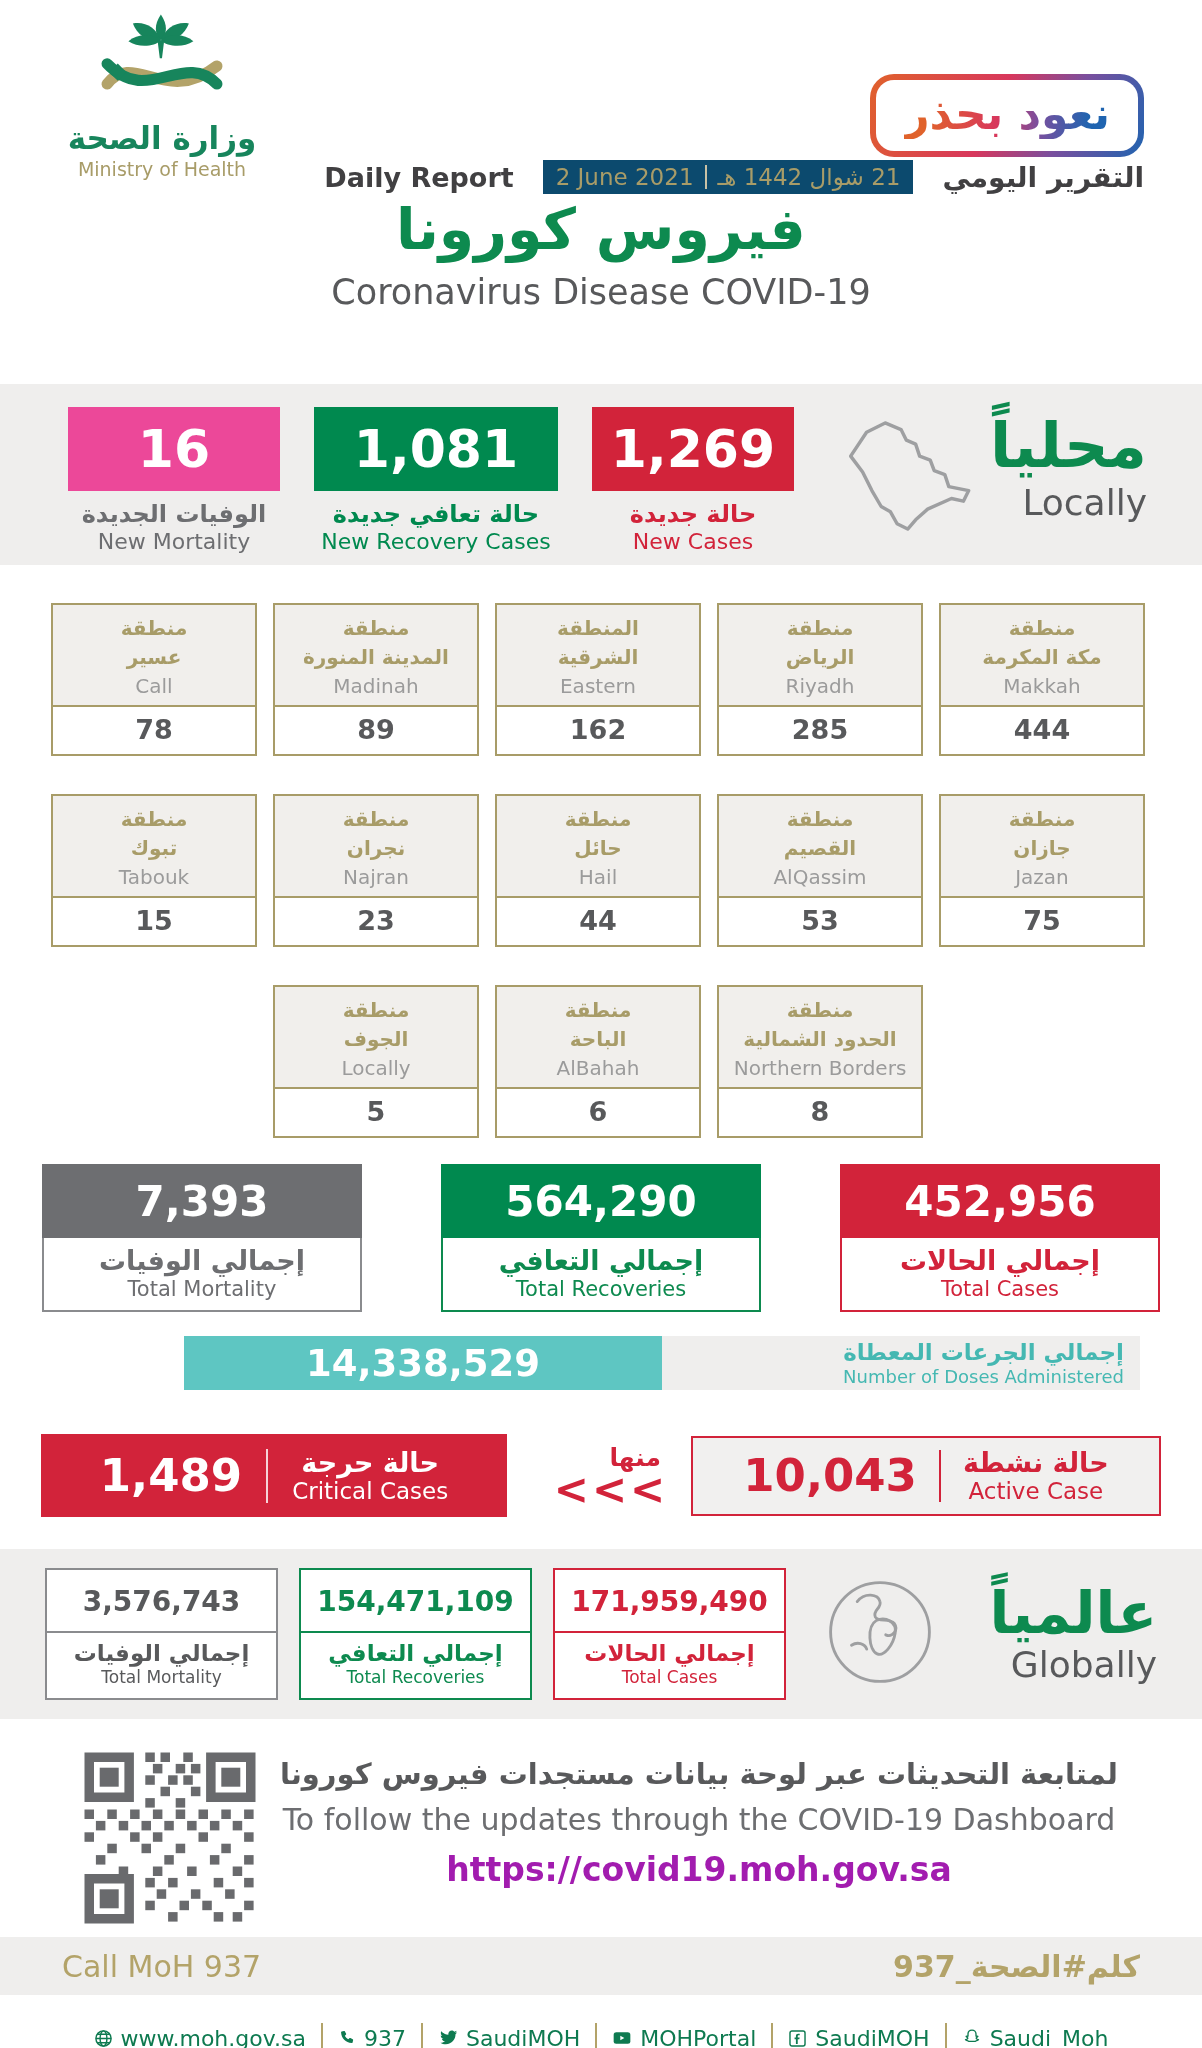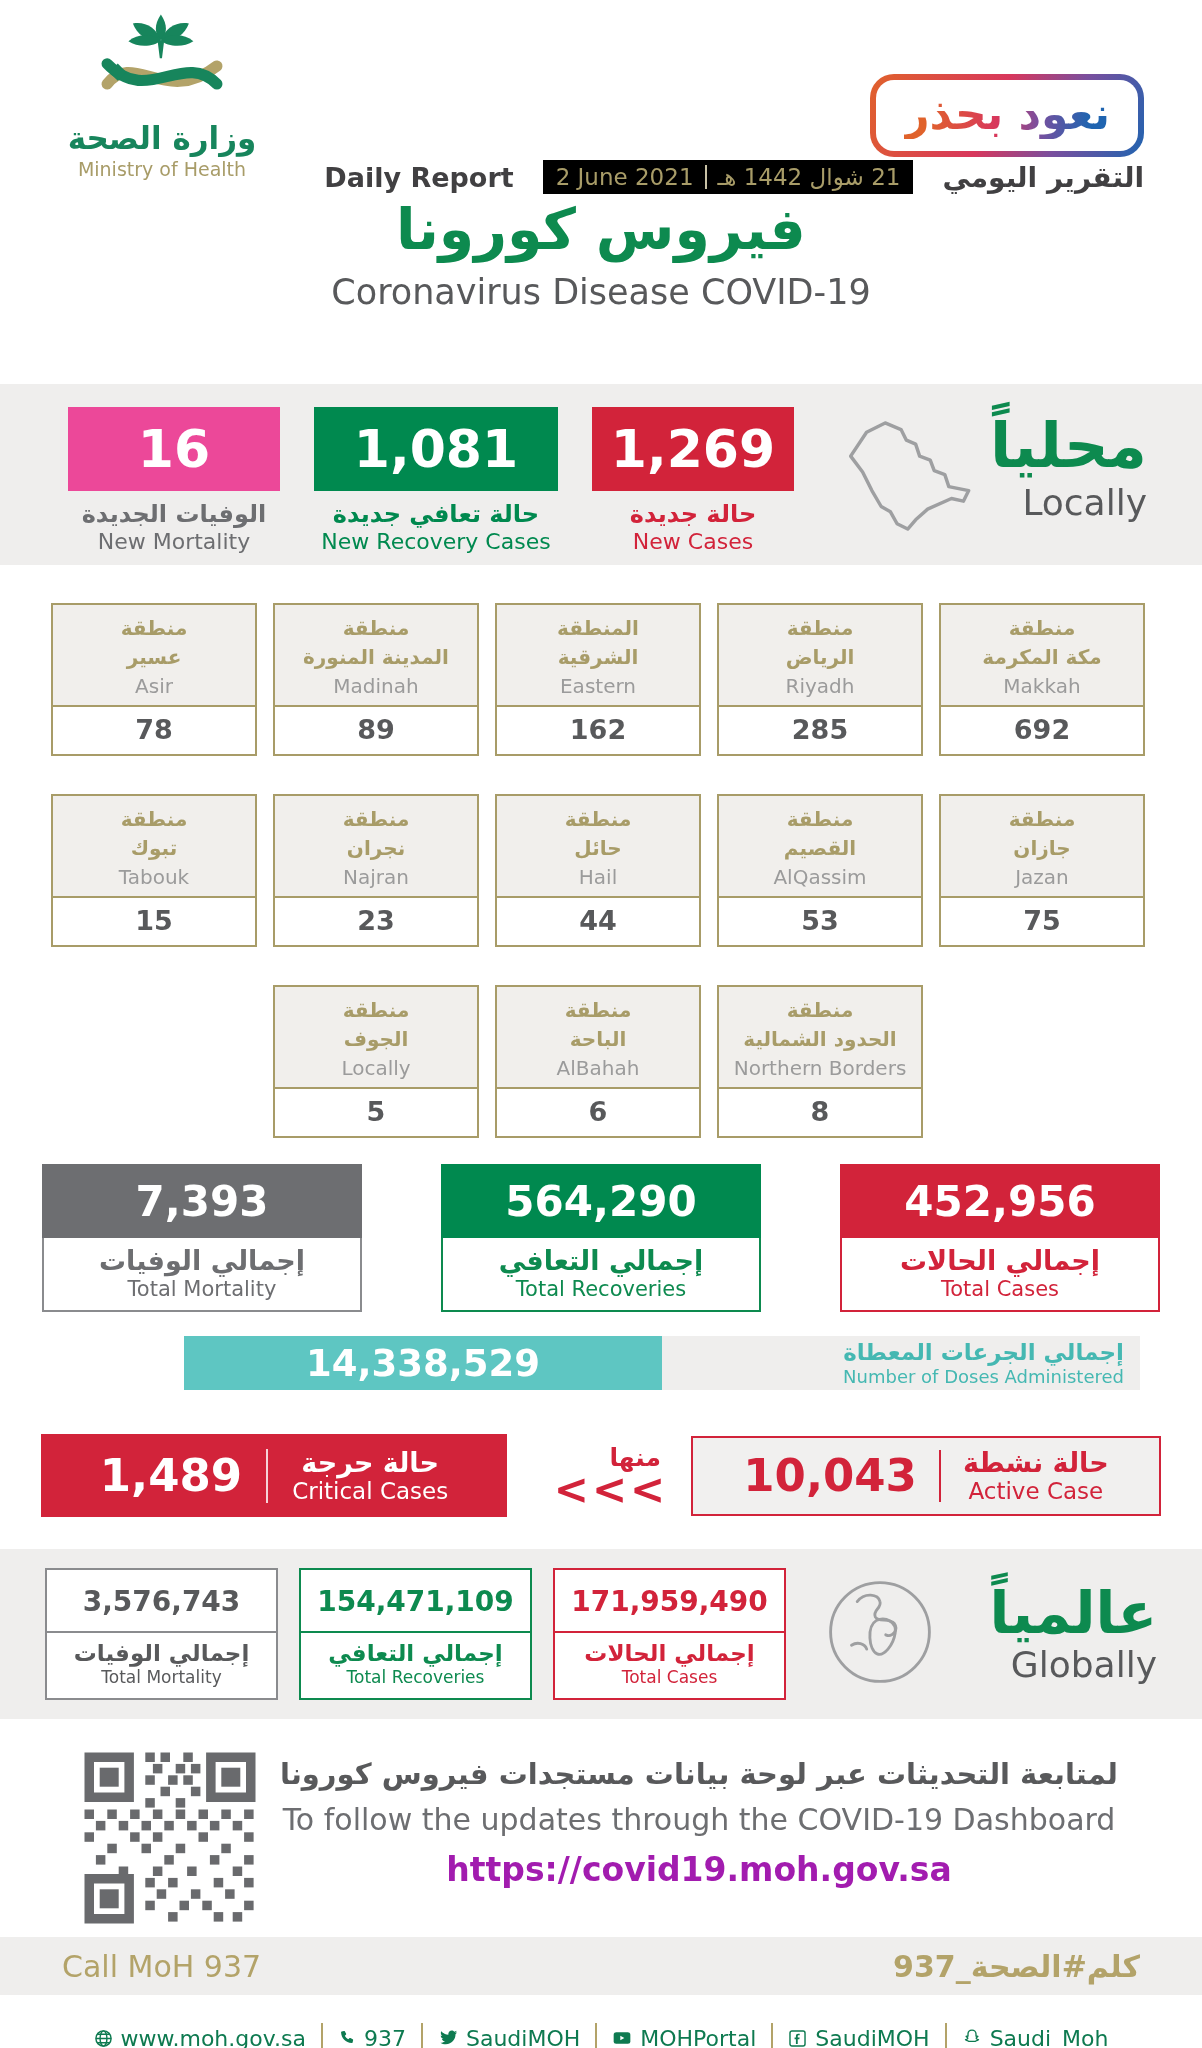--- a/index.html
+++ b/index.html
@@ -19,21 +19,21 @@
 
   .badge { position:absolute; right:58px; top:74px; border-radius:24px; padding:6px;
            background:linear-gradient(115deg,#e0622b,#d8375c 45%,#7a4f9e 70%,#1f64b0); }
   .badge-inner { background:#fff; border-radius:18px; padding:8px 28px 12px; }
   .badge-text { font-size:44px; font-weight:bold;
     background:linear-gradient(90deg,#e0622b 10%,#d8375c 45%,#7a4f9e 65%,#1f64b0 90%);
     -webkit-background-clip:text; background-clip:text; color:transparent; }
 
   .report-row { position:absolute; top:160px; right:58px; display:flex; align-items:center; gap:29px; }
   .daily-report-en { font-size:27px; font-weight:bold; color:#414042; }
-  .date-box { background:#000000; padding:4px 13px; display:flex; align-items:center; gap:11px;
+  .date-box { background:#0c4a6e; padding:4px 13px; display:flex; align-items:center; gap:11px;
               font-size:23px; color:#a89c68; }
   .date-sep { width:2px; height:24px; background:#c9c2a6; }
   .daily-report-ar { font-size:28px; font-weight:bold; color:#414042; }
 
   .title-ar { position:absolute; top:196px; left:0; right:0; text-align:center;
               font-size:57px; font-weight:bold; color:#0d8a4f; }
   .title-en { position:absolute; top:272px; left:0; right:0; text-align:center;
               font-size:35px; color:#58595b; }
 
   
@@ -205,21 +205,21 @@
       <div class="loc-ar" dir="rtl">محلياً</div>
       <div class="loc-en">Locally</div>
     </div>
   </div>
 
   <div class="regions">
     <div class="r-row">
       <div class="region-box">
         <div class="region-head">
           <div class="r-ar" dir="rtl"><span>منطقة</span><br><span>عسير</span></div>
-          <div class="r-en">Asir</div>
+          <div class="r-en">Call</div>
         </div>
         <div class="r-num">78</div>
       </div>
       <div class="region-box">
         <div class="region-head">
           <div class="r-ar" dir="rtl"><span>منطقة</span><br><span>المدينة المنورة</span></div>
           <div class="r-en">Madinah</div>
         </div>
         <div class="r-num">89</div>
       </div>
@@ -235,21 +235,21 @@
           <div class="r-ar" dir="rtl"><span>منطقة</span><br><span>الرياض</span></div>
           <div class="r-en">Riyadh</div>
         </div>
         <div class="r-num">285</div>
       </div>
       <div class="region-box">
         <div class="region-head">
           <div class="r-ar" dir="rtl"><span>منطقة</span><br><span>مكة المكرمة</span></div>
           <div class="r-en">Makkah</div>
         </div>
-        <div class="r-num">692</div>
+        <div class="r-num">444</div>
       </div>
     </div>
 
     <div class="r-row">
       <div class="region-box">
         <div class="region-head">
           <div class="r-ar" dir="rtl"><span>منطقة</span><br><span>تبوك</span></div>
           <div class="r-en">Tabouk</div>
         </div>
         <div class="r-num">15</div>

